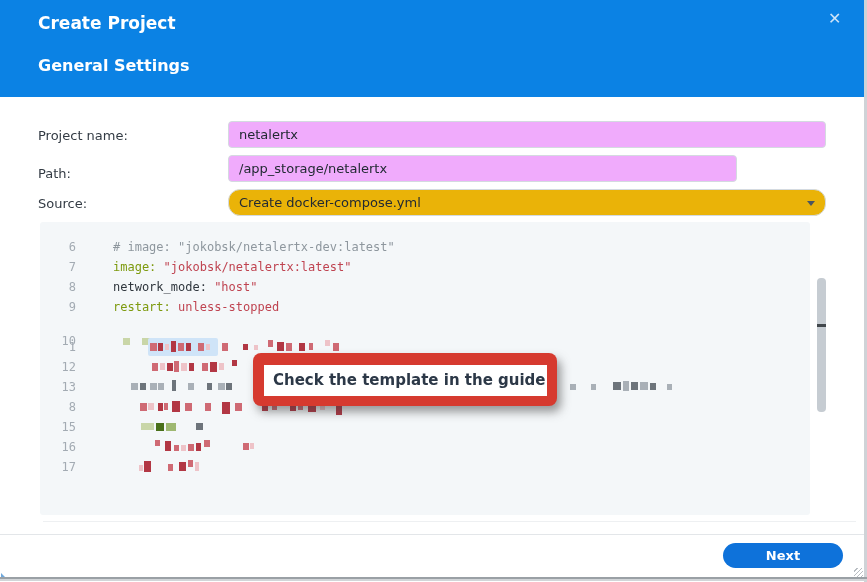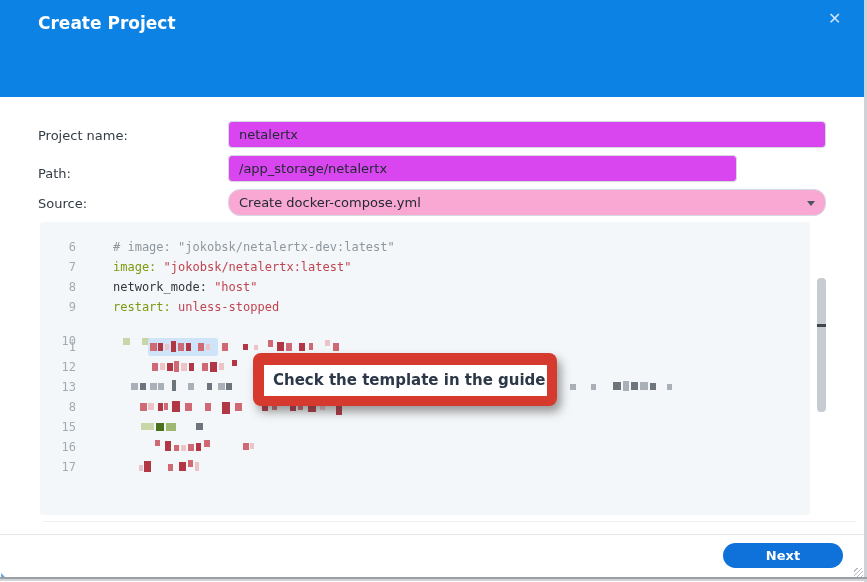--- a/index.html
+++ b/index.html
@@ -7,24 +7,24 @@
   .dialog{position:relative;width:867px;height:582px;background:#fff;}
 
   
   .hdr{position:absolute;left:0;top:0;width:864px;height:97px;background:#0b82e4;}
   .hdr-title{position:absolute;left:38px;top:13px;font-size:17px;font-weight:bold;color:#ffffff;}
   .hdr-close{position:absolute;left:828px;top:11px;font-size:16px;font-weight:bold;color:#cfe4f8;cursor:pointer;line-height:1;}
   .hdr-section{position:absolute;left:38px;top:56px;font-size:16px;font-weight:bold;color:#ffffff;}
 
   
   .flabel{position:absolute;left:38px;font-size:13px;color:#333b44;}
-  .finput{position:absolute;left:228px;height:27px;background:#d946ef;border:1px solid #d4dae0;
+  .finput{position:absolute;left:228px;height:27px;background:#f0abfc;border:1px solid #d4dae0;
     border-radius:4px;font-size:13px;color:#222a33;padding:0 10px;box-sizing:border-box;
     font-family:"DejaVu Sans","Liberation Sans",sans-serif;outline:none;}
-  .fselect{position:absolute;left:228px;width:598px;height:27px;background:#f9a8d4;border:1px solid #d4dae0;
+  .fselect{position:absolute;left:228px;width:598px;height:27px;background:#eab308;border:1px solid #d4dae0;
     border-radius:12px;font-size:13px;color:#222a33;line-height:25px;padding:0 10px;box-sizing:border-box;cursor:pointer;}
   .chev{position:absolute;right:10px;top:11px;width:0;height:0;
     border-left:4px solid transparent;border-right:4px solid transparent;border-top:5px solid #4a5560;}
   .setpath{position:absolute;left:742px;top:155px;width:84px;height:27px;background:#e8ecf1;border:none;
     border-radius:4px;font-size:12px;color:#39424d;cursor:pointer;font-family:"DejaVu Sans","Liberation Sans",sans-serif;}
 
   
   .editor{position:absolute;left:40px;top:222px;width:770px;height:293px;background:#f4f7f9;
     border-radius:3px;overflow:hidden;font-family:"DejaVu Sans Mono","Liberation Mono",monospace;font-size:12px;}
   .line-row{position:absolute;left:0;width:770px;height:20px;}
@@ -60,20 +60,21 @@
     border-bottom:4px solid #6fa8dc;border-right:4px solid transparent;}
 </style>
 </head>
 <body>
 
 <div class="dialog">
 
   <div class="hdr">
     <div class="hdr-title">Create Project</div>
     <div class="hdr-close">✕</div>
+    <div class="hdr-section">General Settings</div>
   </div>
 
   <div class="flabel" style="top:128px;">Project name:</div>
   <input class="finput" style="top: 121px; width: 598px;" value="netalertx">
 
   <div class="flabel" style="top:166px;">Path:</div>
   <input class="finput" style="top: 155px; width: 509px;" value="/app_storage/netalertx">
 
   <div class="flabel" style="top:196px;">Source:</div>
   <div class="fselect" style="top:189px;">

